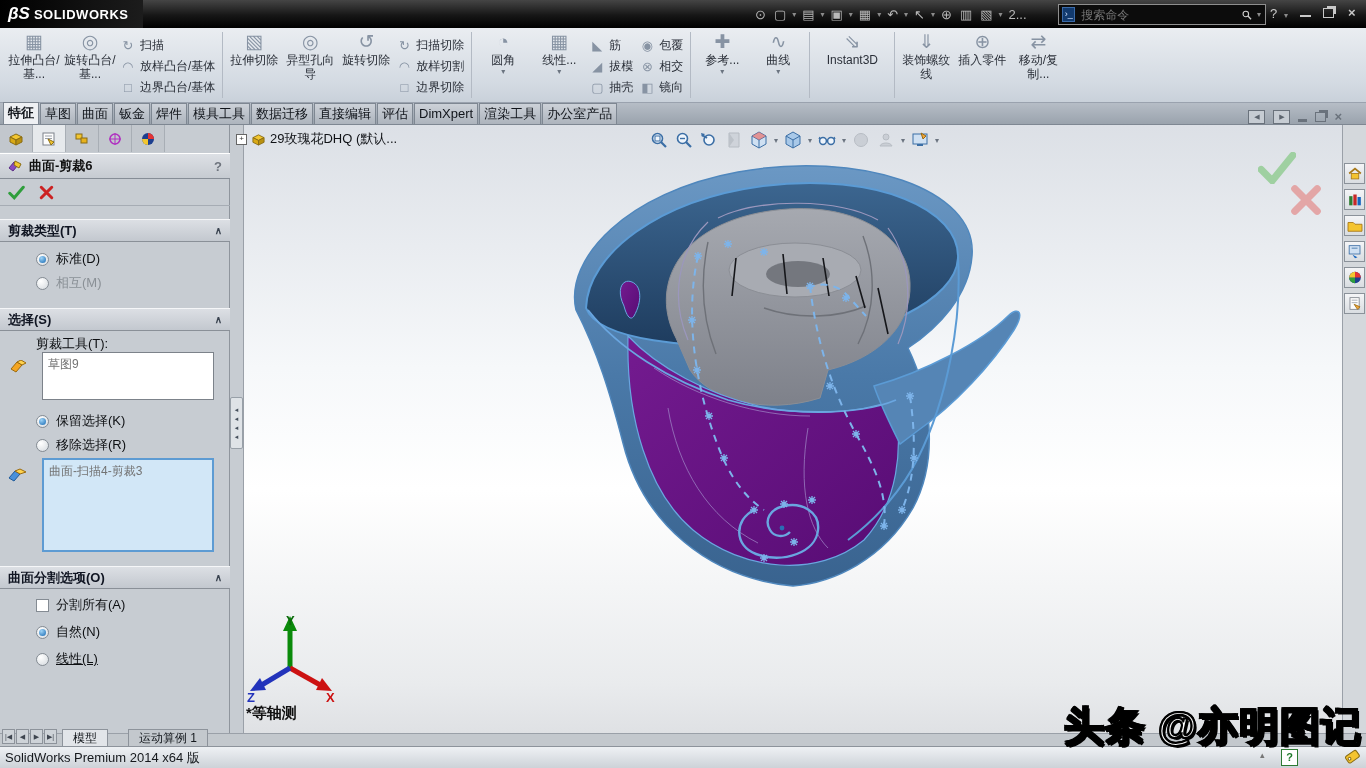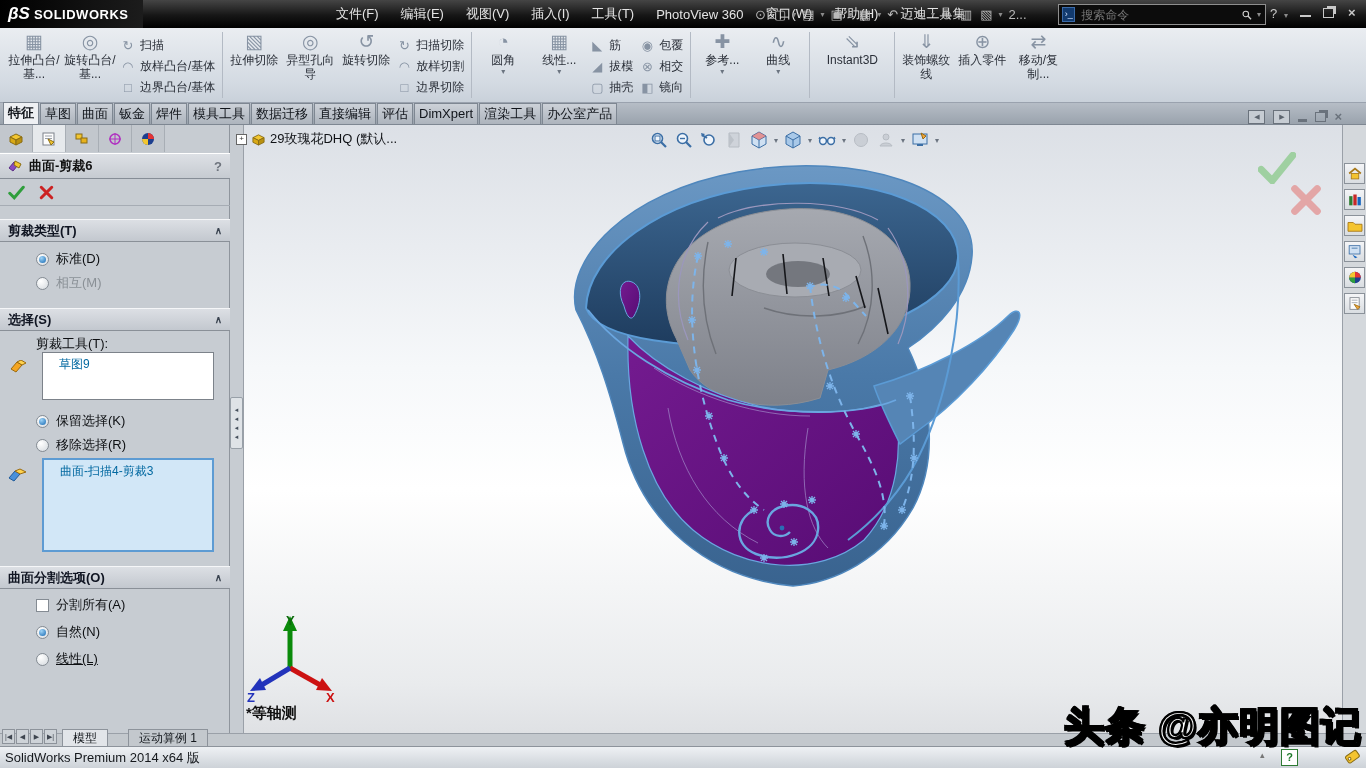--- a/index.html
+++ b/index.html
@@ -68,22 +68,22 @@
     display:flex;align-items:center;padding:0 8px;box-sizing:border-box;
     font-weight:bold;font-size:13px;color:#101522;}
   .chev{margin-left:auto;font-size:10px;color:#3a4350;}
   .optrow{position:absolute;display:flex;align-items:center;gap:7px;font-size:13px;color:#0d0f12;text-align:right;}
   .optrow.dis{color:#8a9096;}
   .radio{width:13px;height:13px;border-radius:50%;border:1px solid #848b93;
     background:radial-gradient(circle at 35% 30%,#fff,#d4d9de);position:relative;box-sizing:border-box;}
   .radio.on::after{content:"";position:absolute;left:2px;top:2px;right:2px;bottom:2px;
     border-radius:50%;background:radial-gradient(circle at 35% 30%,#9fd4f7,#1668b2);}
   .chk{width:13px;height:13px;border:1px solid #848b93;background:#fff;box-sizing:border-box;}
-  .lbox{position:absolute;background:#fff;border:1px solid #7c828a;font-size:12px;color:#0369a1;
-    padding:3px 16px;box-sizing:border-box;}
+  .lbox{position:absolute;background:#fff;border:1px solid #7c828a;font-size:12px;color:#737373;
+    padding:3px 5px;box-sizing:border-box;}
   .lbox.sel{background:#d2e7f7;border:2px solid #5d9bd3;}
   .flabel{position:absolute;font-size:13px;color:#0d0f12;}
   
   .splitter{left:230px;top:125px;width:14px;height:608px;background:#c7ccd2;border-right:1px solid #9aa0a8;box-sizing:border-box;}
   .split-handle{left:230px;top:397px;width:13px;height:52px;background:#dfe3e7;
     border:1px solid #98a0a8;border-radius:2px;display:flex;flex-direction:column;
     align-items:center;justify-content:center;gap:1px;color:#3c4document;box-sizing:border-box;}
   .split-handle span{font-size:7px;line-height:8px;color:#3c4document;color:#46505c;}
   
   .viewport{left:244px;top:125px;width:1098px;height:608px;
@@ -124,31 +124,20 @@
     -webkit-text-stroke:2px #000;text-shadow:2px 2px 0 #000,-1px -1px 0 #000,1px -1px 0 #000,-1px 1px 0 #000;
     z-index:60;}
 </style>
 </head>
 <body>
 
 <div class="abs titlebar">
   <div class="abs logo">
     <span class="mark">βS</span>
     <span class="brand">SOLIDWORKS</span>
-  </div>
-  <div class="abs menus">
-    <span class="menu">文件(F)</span>
-    <span class="menu">编辑(E)</span>
-    <span class="menu">视图(V)</span>
-    <span class="menu">插入(I)</span>
-    <span class="menu">工具(T)</span>
-    <span class="menu">PhotoView 360</span>
-    <span class="menu">窗口(W)</span>
-    <span class="menu">帮助(H)</span>
-    <span class="menu">迈迪工具集</span>
   </div>
   <div class="abs qat">
     <span class="qbtn">⊙</span>
     <span class="qbtn">▢</span>
     <span class="qcaret">▾</span>
     <span class="qbtn">▤</span>
     <span class="qcaret">▾</span>
     <span class="qbtn">▣</span>
     <span class="qcaret">▾</span>
     <span class="qbtn">▦</span>

